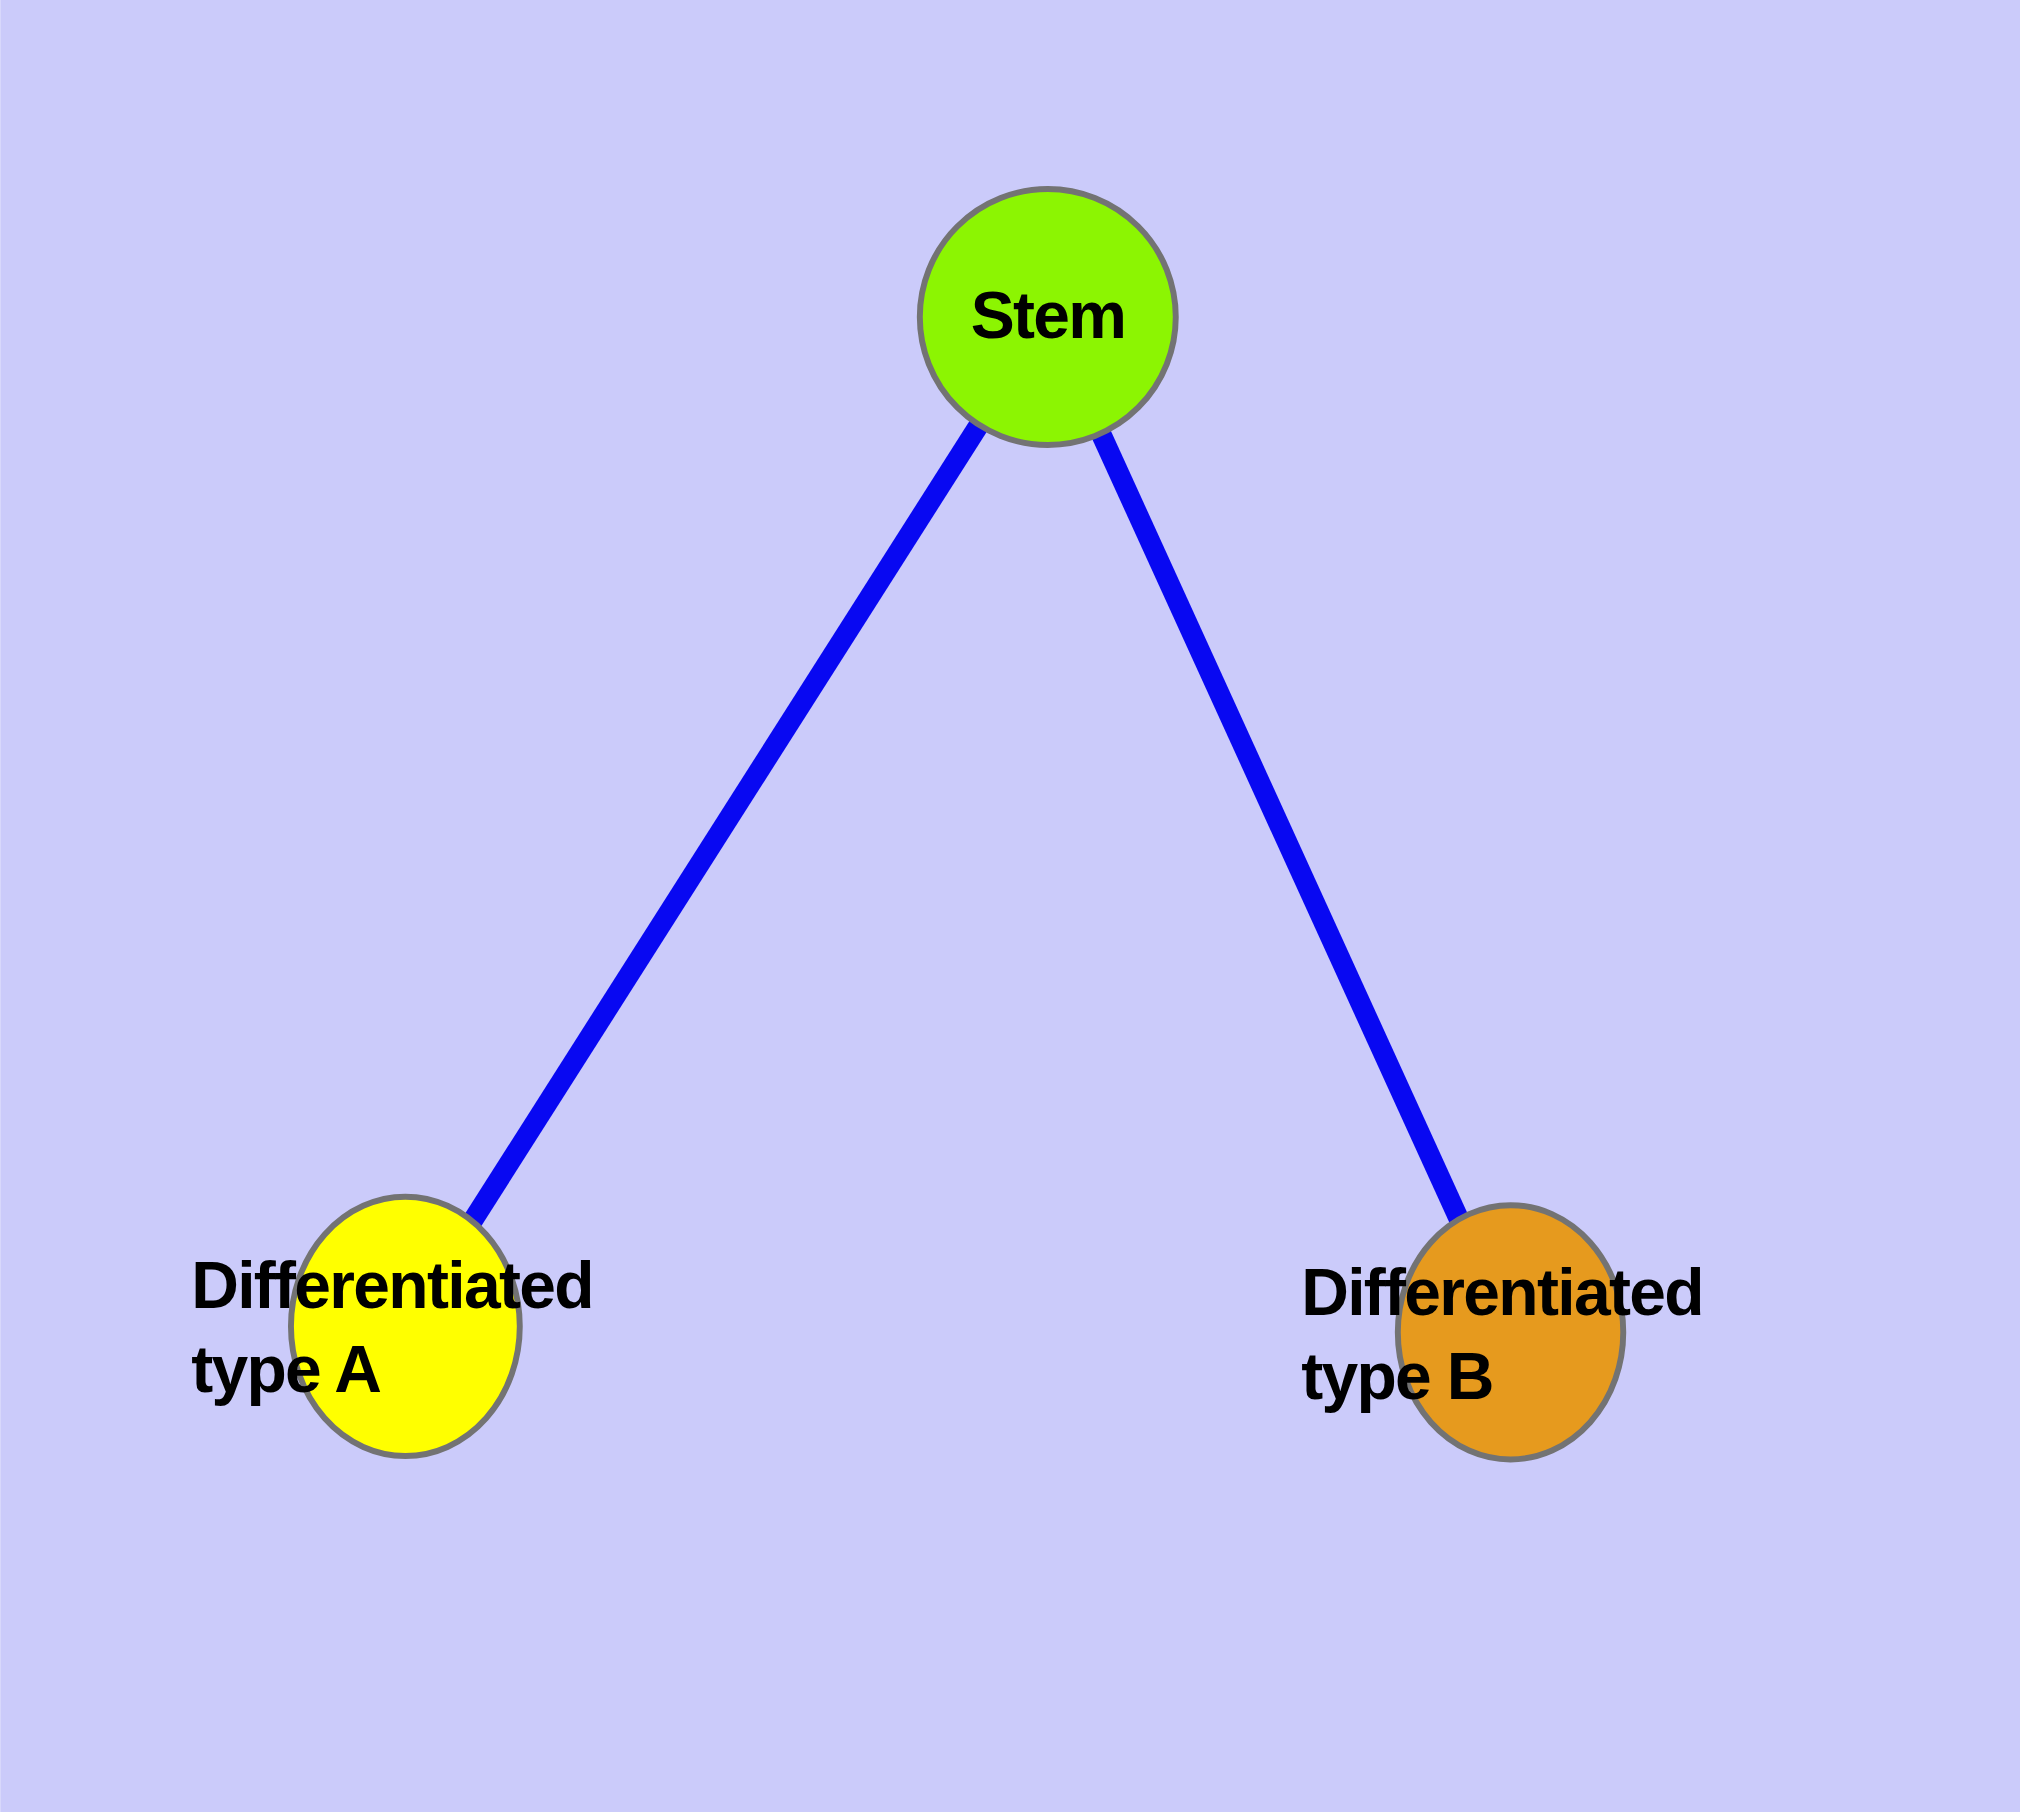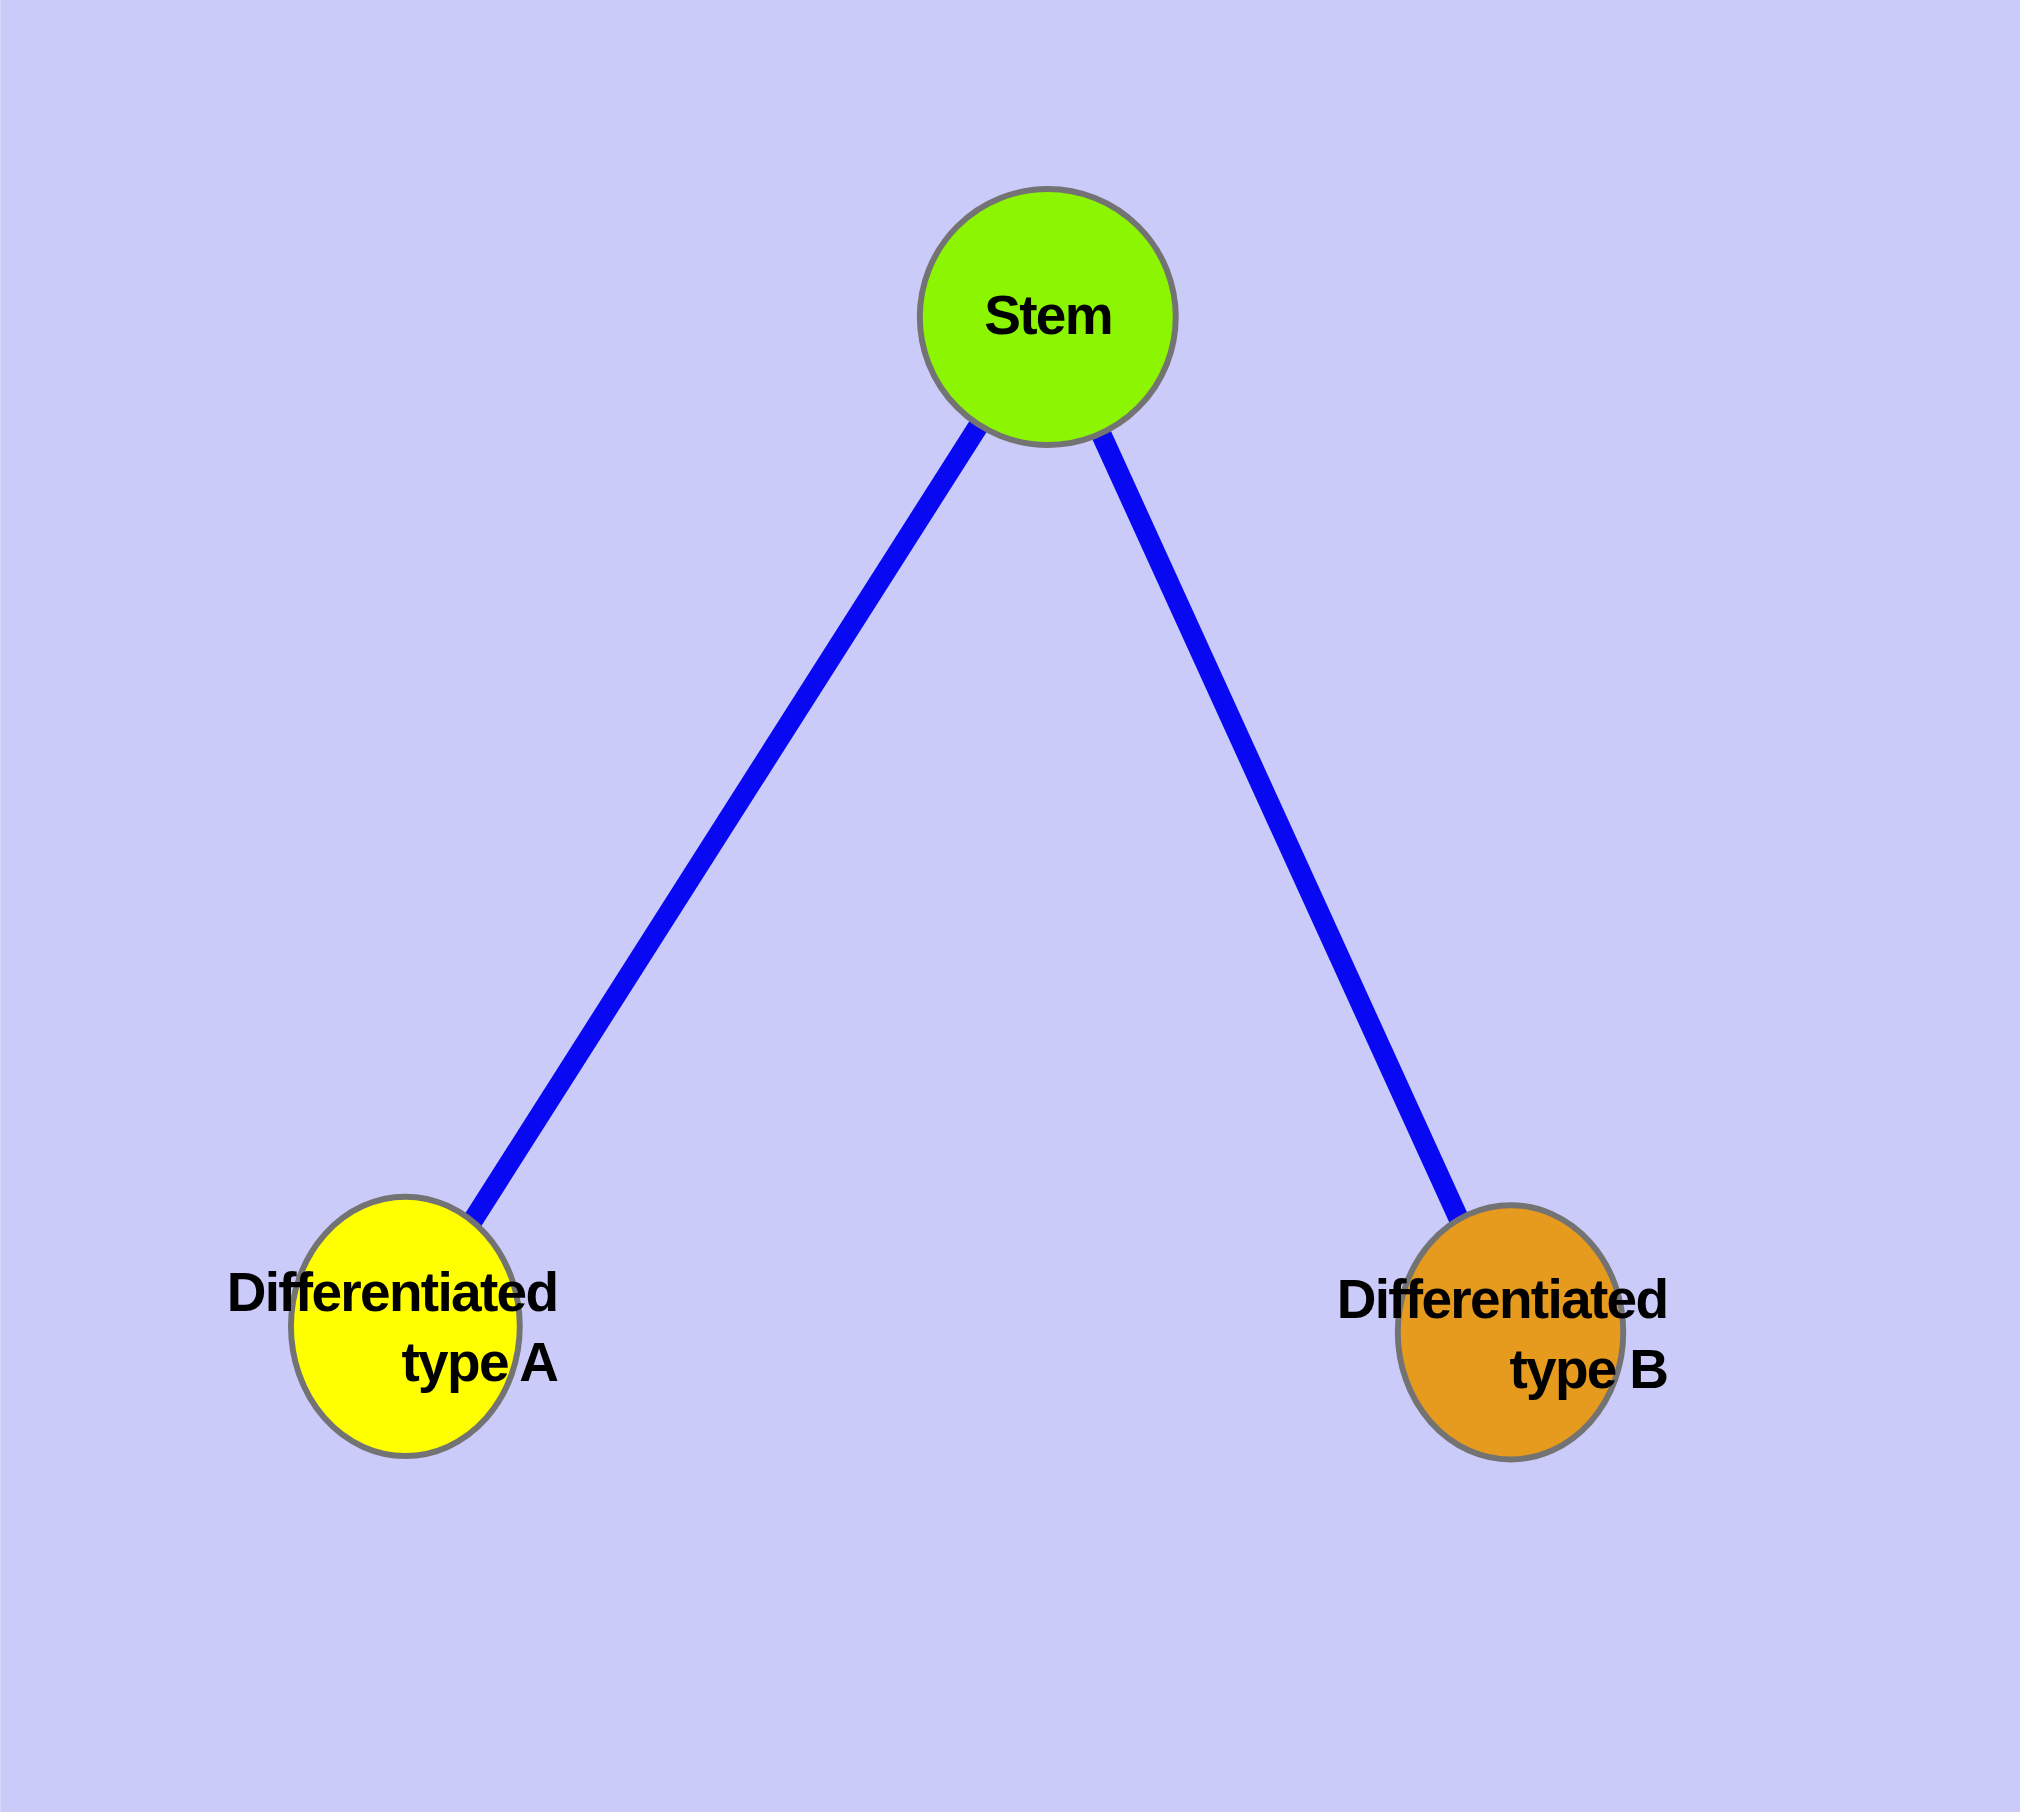--- a/index.html
+++ b/index.html
@@ -17,25 +17,25 @@
   .canvas svg {
     position: absolute;
     left: 0;
     top: 0;
     display: block;
   }
   .node-label {
     position: absolute;
     transform: translate(-50%, -50%);
     font-weight: bold;
-    font-size: 55px;
+    font-size: 66px;
     line-height: 1.28;
     letter-spacing: -1.7px;
     color: #000000;
-    text-align: right;
+    text-align: left;
     white-space: pre-line;
     pointer-events: none;
   }
 </style>
 </head>
 <body>
 
 <div class="canvas">
   <svg width="2021" height="1812" viewBox="0 0 2384 2138">
     <rect x="0" y="0" width="2384" height="2138" fill="#CBCBFA"></rect>

